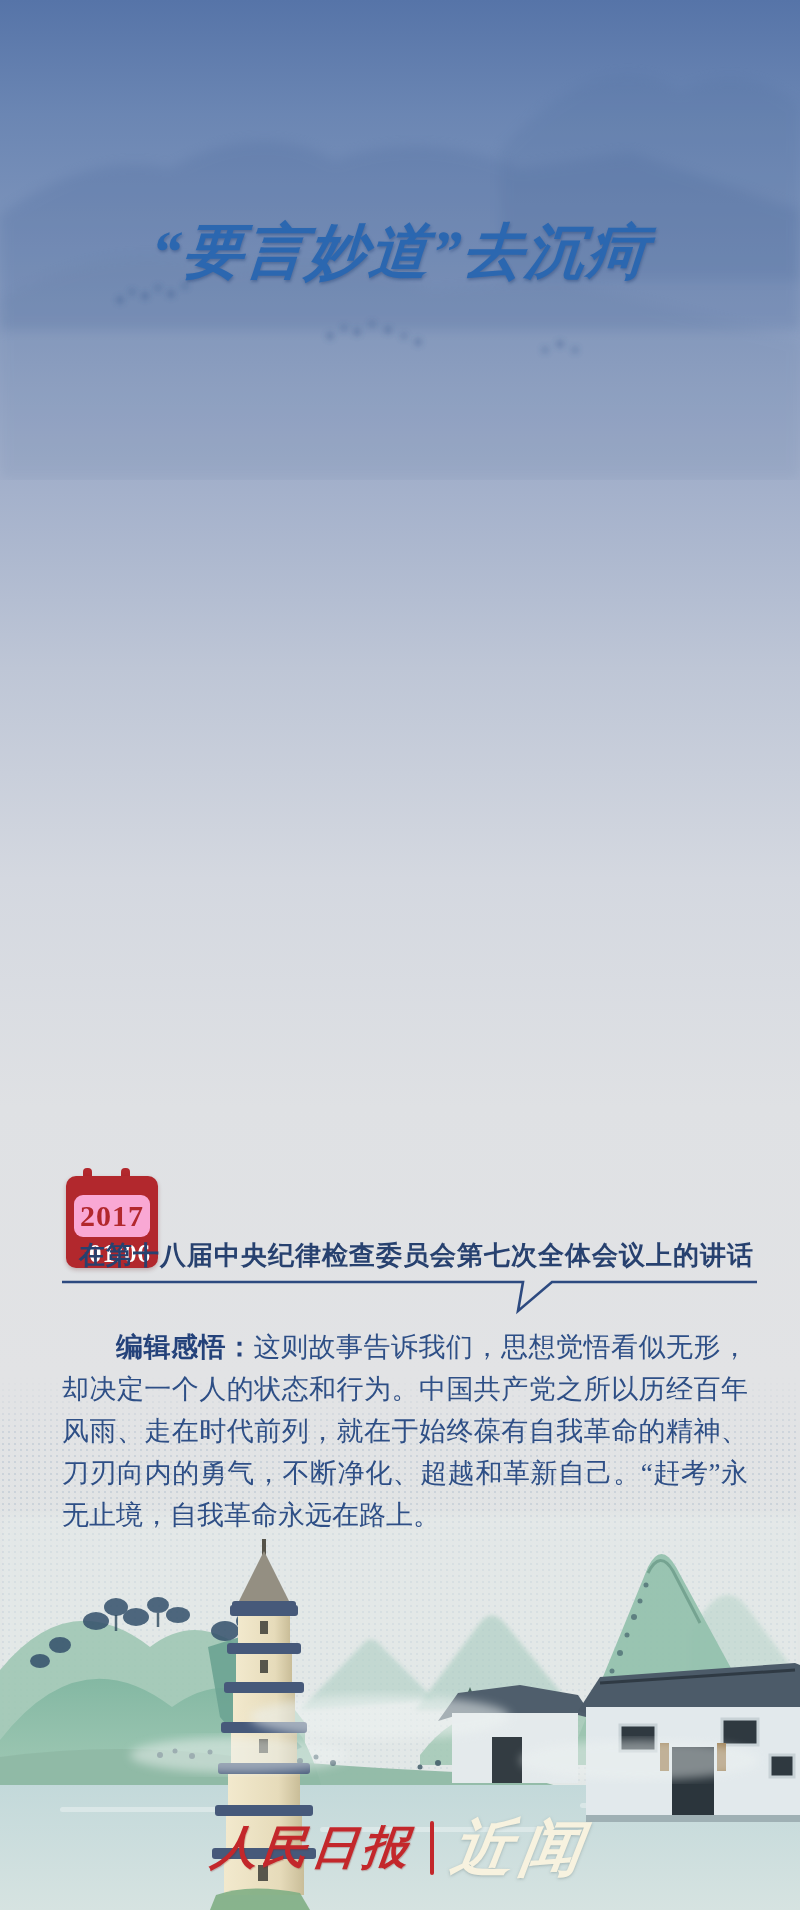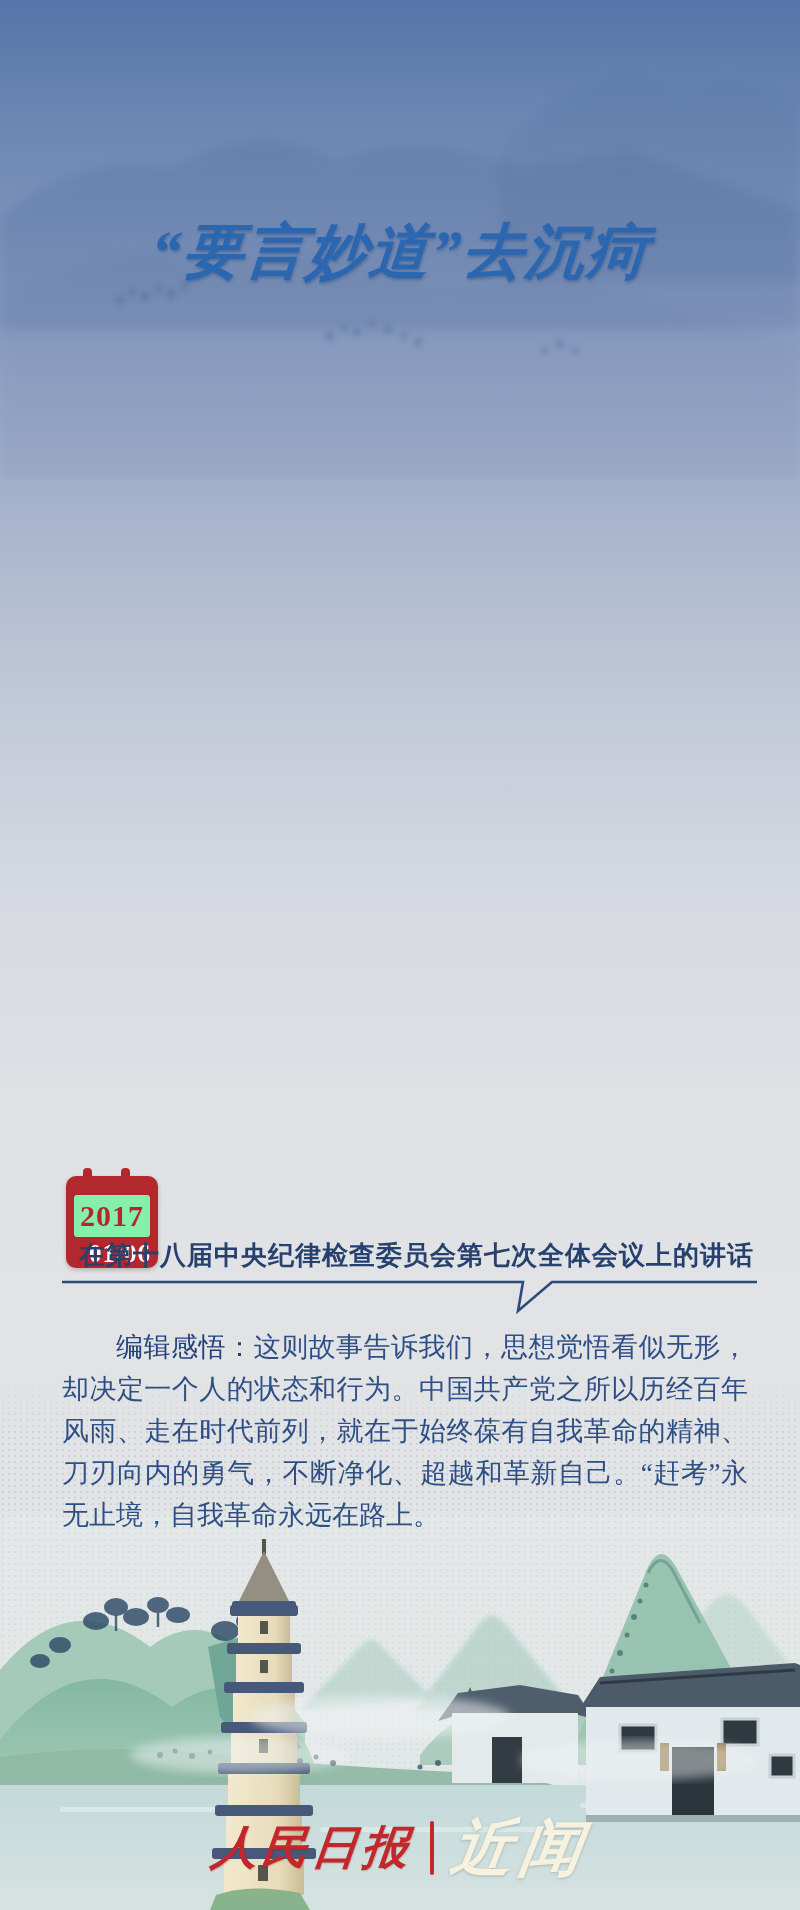--- a/index.html
+++ b/index.html
@@ -16,36 +16,36 @@
   
   .body-text{top:348px;left:55px;width:692px;font-size:40px;line-height:77px;color:#2d4c82;
     text-align:justify;text-indent:2em;letter-spacing:1px;z-index:2;
     text-shadow:0 1px 1px rgba(45,76,130,.15);}
   
   .calendar{top:1168px;left:66px;width:92px;height:100px;z-index:2;}
   .cal-body{position:absolute;top:8px;left:0;width:92px;height:92px;background:#b2282d;border-radius:10px;
     box-shadow:0 2px 4px rgba(90,20,20,.25);}
   .cal-tab{position:absolute;top:0;width:9px;height:16px;background:#b2282d;border-radius:4px;}
   .cal-tab.t1{left:17px;} .cal-tab.t2{left:55px;}
-  .cal-year-box{position:absolute;top:19px;left:8px;width:76px;height:42px;background:#86efac;border-radius:3px;
+  .cal-year-box{position:absolute;top:19px;left:8px;width:76px;height:42px;background:#f9a8d4;border-radius:9px;
     display:flex;align-items:center;justify-content:center;}
   .cal-year{font-size:30px;font-weight:bold;color:#b2282d;letter-spacing:1px;}
   .cal-date{position:absolute;top:64px;left:8px;width:92px;text-align:center;font-size:25px;font-weight:bold;
     color:#ffffff;letter-spacing:1px;}
   
   .attribution{top:1158px;right:70px;left:auto;text-align:right;font-size:47px;font-weight:bold;
     color:#3b67ad;letter-spacing:3px;z-index:2;text-shadow:0 2px 2px rgba(40,70,130,.25);position:absolute;}
   .source{top:1238px;right:46px;left:auto;text-align:right;font-size:26px;font-weight:bold;color:#27416f;
     letter-spacing:1px;z-index:2;position:absolute;}
   
   .divider{top:1279px;width:800px;height:44px;z-index:2;}
   
   .editor{top:1326px;left:62px;width:686px;font-size:27px;line-height:42px;color:#2e4f86;
     text-align:justify;text-indent:2em;z-index:3;}
-  .editor b{font-weight:normal;color:#24427a;}
+  .editor b{font-weight:bold;color:#24427a;}
   
   .dots{top:1375px;width:800px;height:535px;z-index:1;opacity:.32;pointer-events:none;
     background-image:radial-gradient(circle,rgba(104,136,170,.55) 1px,transparent 1.45px);
     background-size:6px 6px;
     -webkit-mask-image:linear-gradient(180deg,transparent 0,#000 12%,#000 80%,rgba(0,0,0,.5) 100%);
     mask-image:linear-gradient(180deg,transparent 0,#000 12%,#000 80%,rgba(0,0,0,.5) 100%);}
   
   .landscape{top:1455px;width:800px;height:455px;z-index:1;}
   
   .footer-logo{position:absolute;top:1806px;left:0;width:800px;display:flex;align-items:center;

